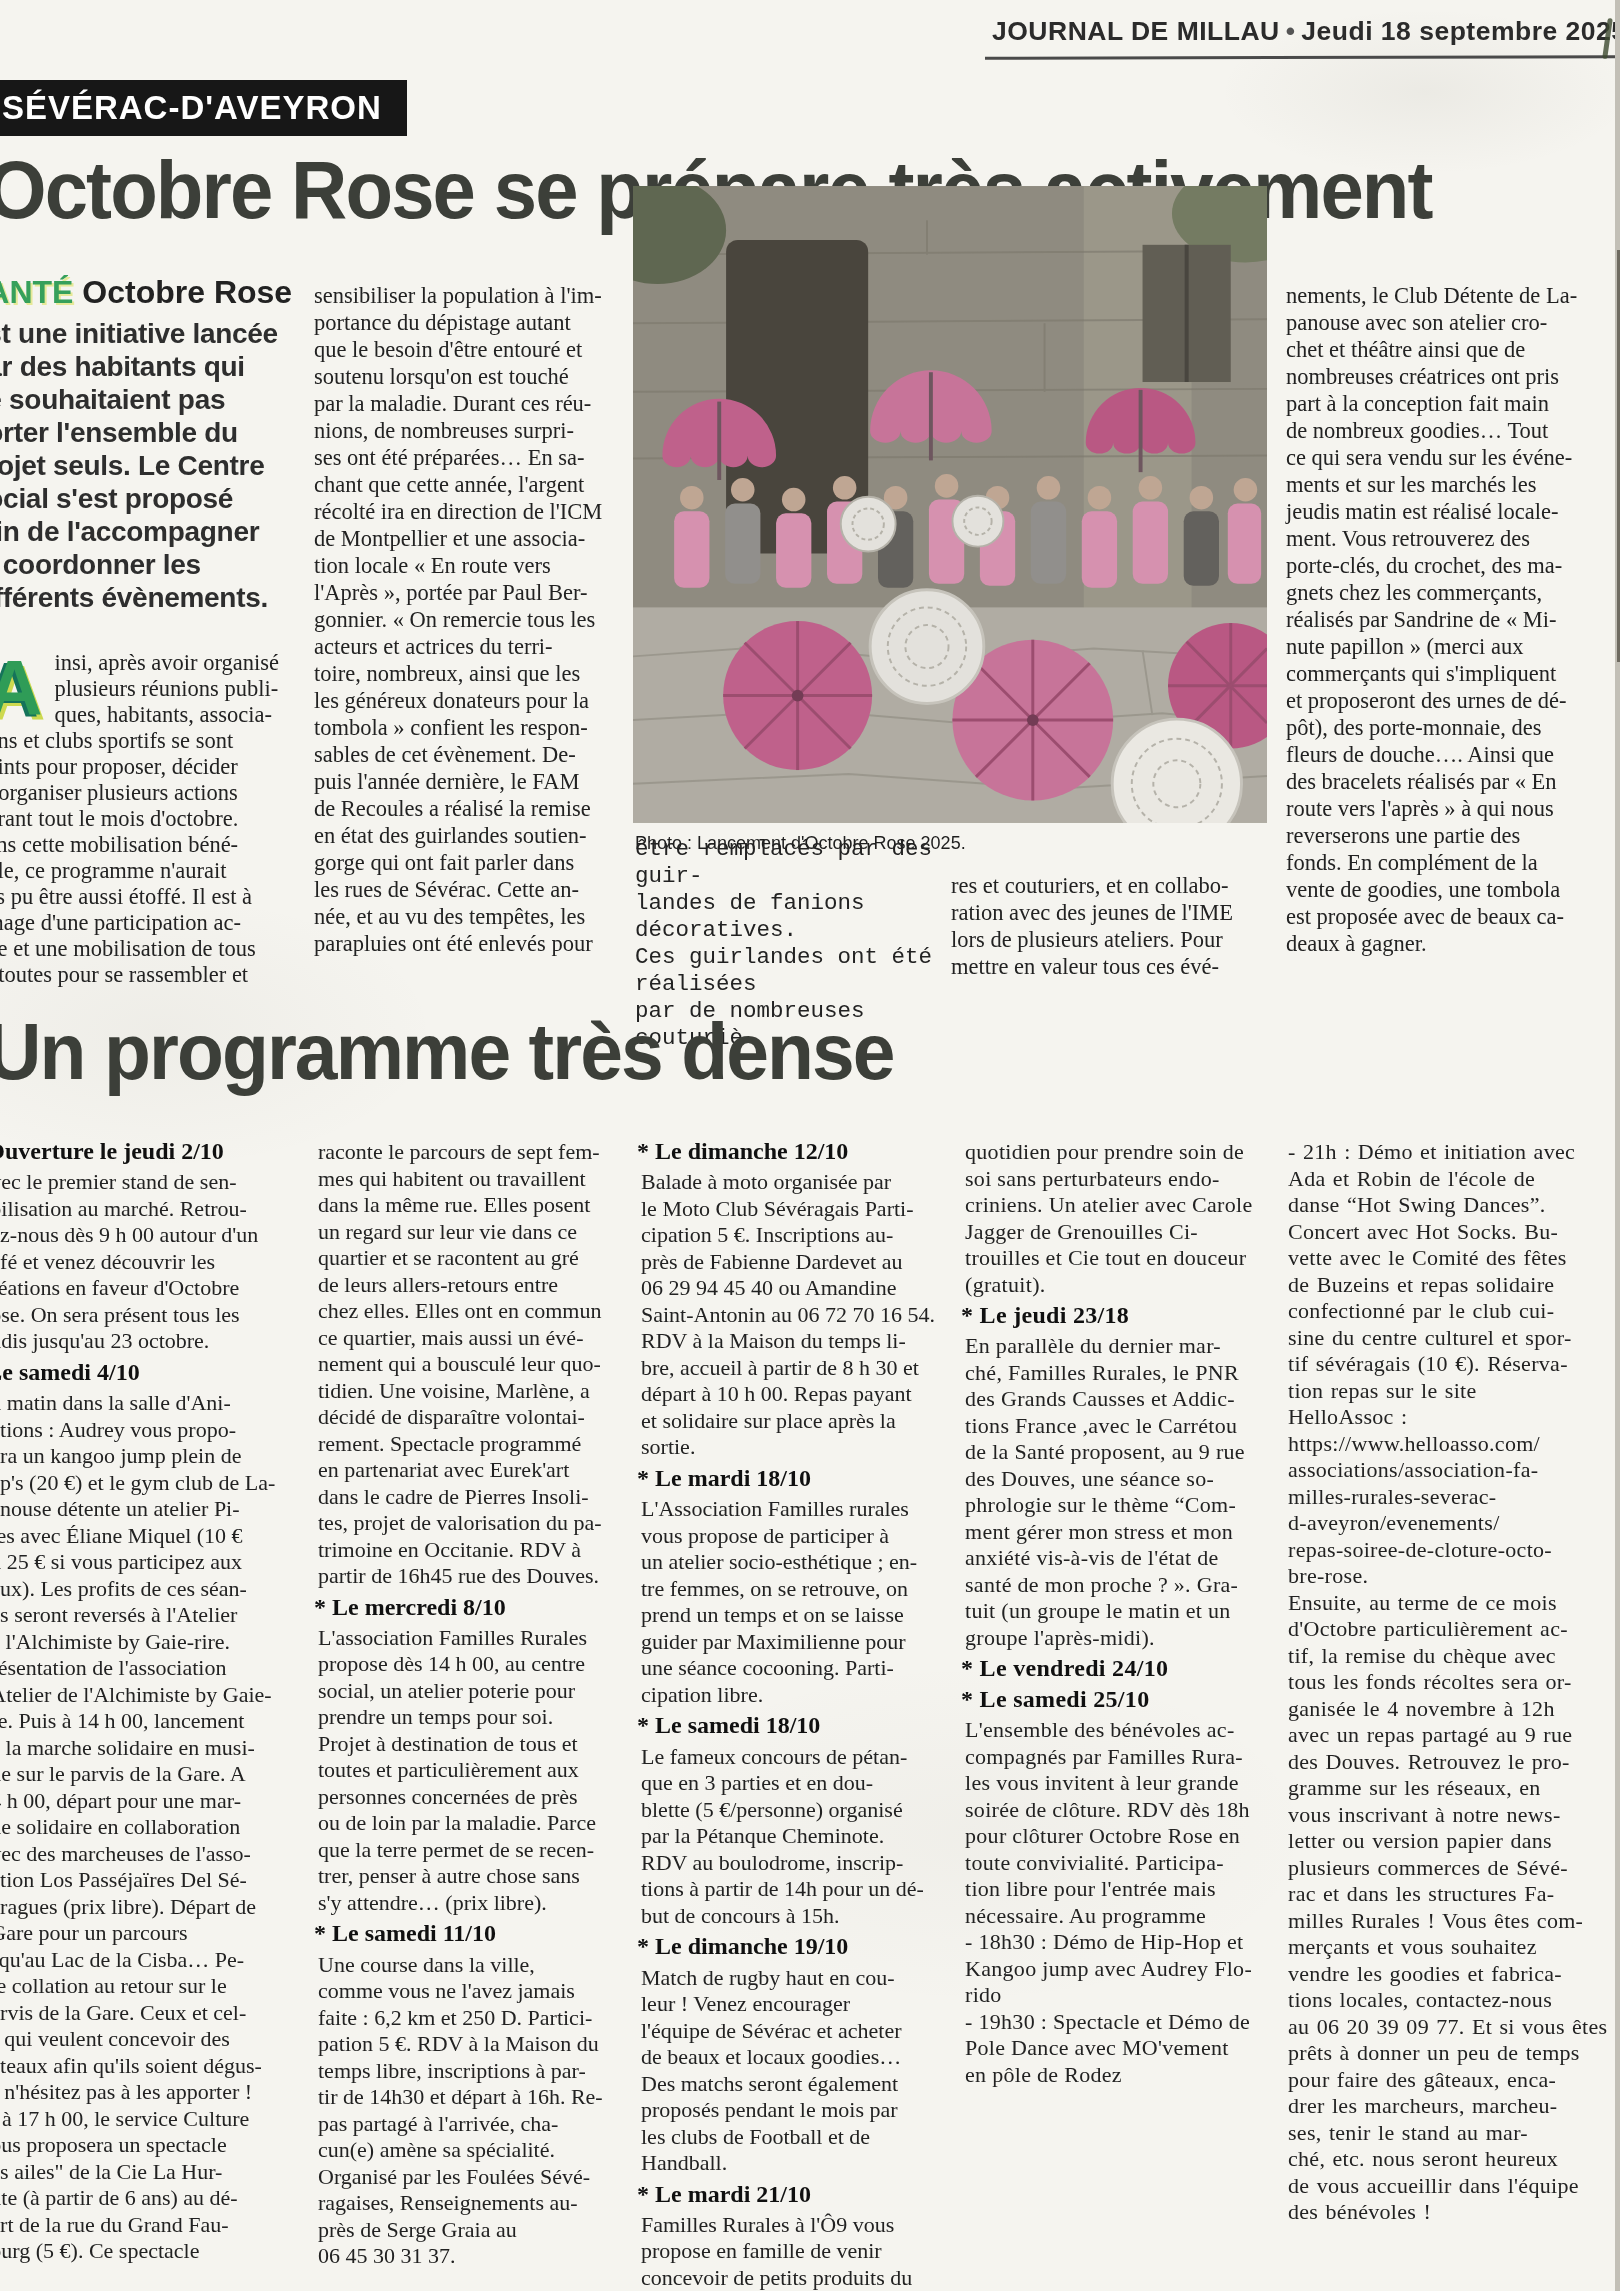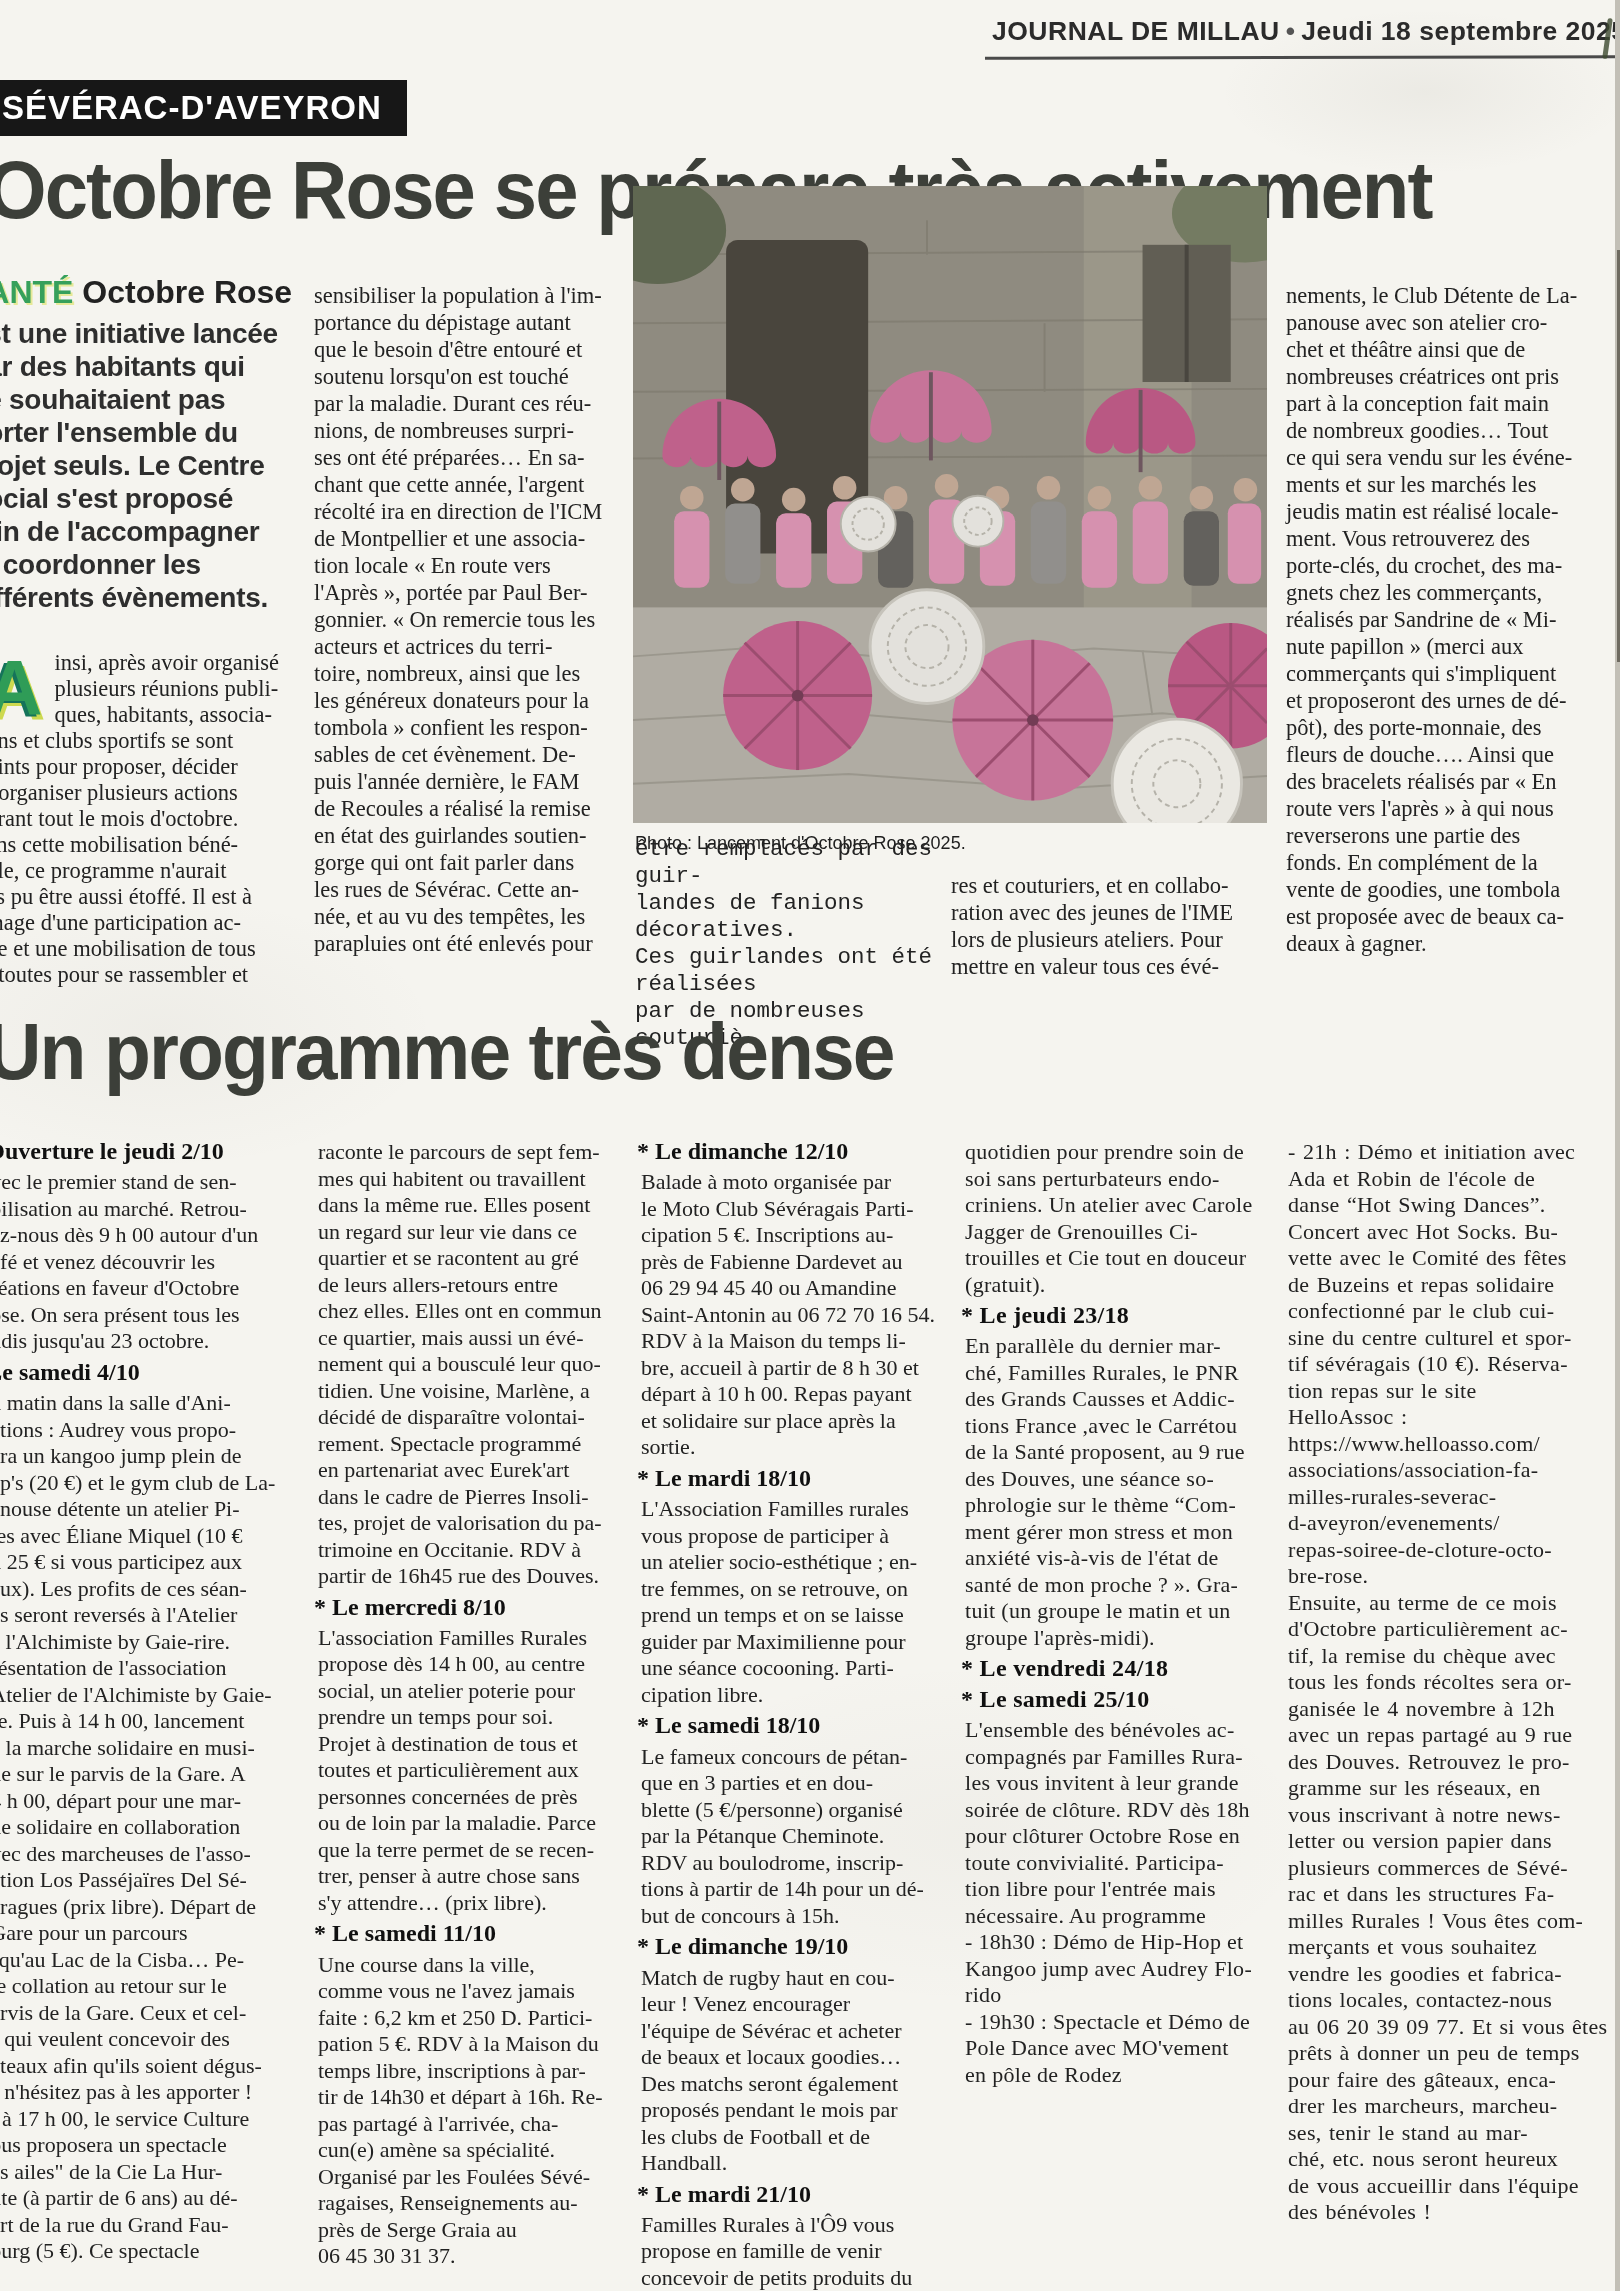--- a/index.html
+++ b/index.html
@@ -431,21 +431,21 @@
 des Grands Causses et Addic-
 tions France ,avec le Carrétou
 de la Santé proposent, au 9 rue
 des Douves, une séance so-
 phrologie sur le thème “Com-
 ment gérer mon stress et mon
 anxiété vis-à-vis de l'état de
 santé de mon proche ? ». Gra-
 tuit  (un groupe le matin et un
 groupe l'après-midi).</p>
-      <h4>* Le vendredi 24/18</h4>
+      <h4>* Le vendredi 24/10</h4>
       <h4>* Le samedi 25/10</h4>
       <p>L'ensemble des bénévoles ac-
 compagnés par Familles Rura-
 les vous invitent à leur grande
 soirée de clôture. RDV dès 18h
 pour clôturer Octobre Rose en
 toute convivialité. Participa-
 tion libre pour l'entrée  mais
 nécessaire. Au programme
 - 18h30 : Démo de Hip-Hop et

